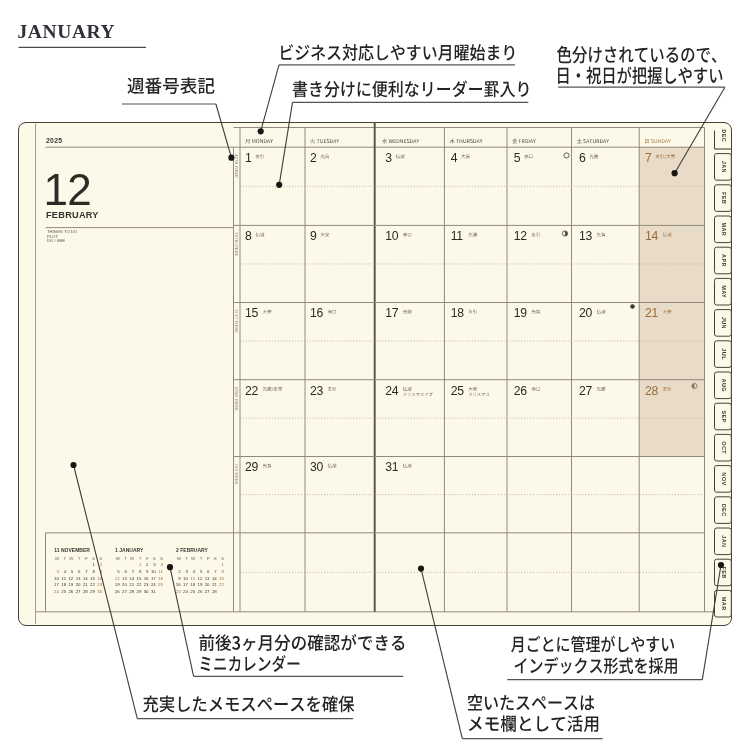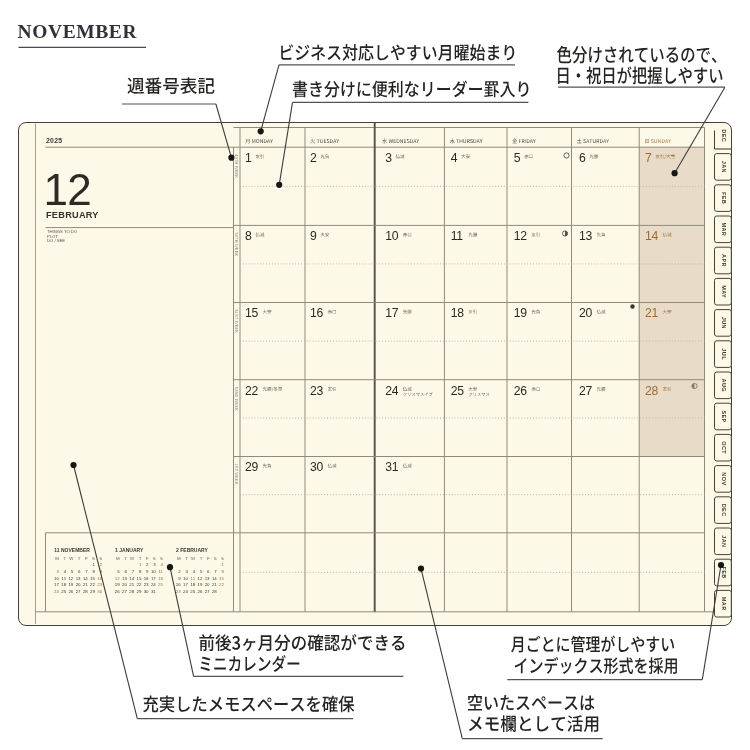--- a/index.html
+++ b/index.html
@@ -149,21 +149,21 @@
 <div class="abs mini" style="left:197.16px;top:583.1500000000001px;color:#3a3733">19</div>
 <div class="abs mini" style="left:204.38px;top:583.1500000000001px;color:#3a3733">20</div>
 <div class="abs mini" style="left:211.6px;top:583.1500000000001px;color:#3a3733">21</div>
 <div class="abs mini" style="left:218.82px;top:583.1500000000001px;color:#a8693a">22</div>
 <div class="abs mini" style="left:175.5px;top:589.8000000000001px;color:#a8693a">23</div>
 <div class="abs mini" style="left:182.72px;top:589.8000000000001px;color:#3a3733">24</div>
 <div class="abs mini" style="left:189.94px;top:589.8000000000001px;color:#3a3733">25</div>
 <div class="abs mini" style="left:197.16px;top:589.8000000000001px;color:#3a3733">26</div>
 <div class="abs mini" style="left:204.38px;top:589.8000000000001px;color:#3a3733">27</div>
 <div class="abs mini" style="left:211.6px;top:589.8000000000001px;color:#3a3733">28</div>
-<div class="abs" style="left:17.5px;top:20.5px;font-family:'Liberation Serif',serif;font-size:19.5px;font-weight:bold;letter-spacing:0.6px;color:#332f38">NOVEMBER</div>
+<div class="abs" style="left:17.5px;top:20.5px;font-family:'Liberation Serif',serif;font-size:19.5px;font-weight:bold;letter-spacing:0.6px;color:#332f38">JANUARY</div>
 <svg class="abs" style="left:0;top:0" width="750" height="750" viewBox="0 0 750 750">
 <line x1="35.5" y1="123.5" x2="35.5" y2="624.0" stroke="#a59e90" stroke-width="1"></line>
 <line x1="35.5" y1="611.8" x2="714.5" y2="611.8" stroke="#908a7c" stroke-width="1"></line>
 <line x1="233.5" y1="127.5" x2="704.5" y2="127.5" stroke="#908a7c" stroke-width="1"></line>
 <line x1="45.5" y1="147.2" x2="704.5" y2="147.2" stroke="#908a7c" stroke-width="1"></line>
 <line x1="233.5" y1="147.2" x2="233.5" y2="611.8" stroke="#908a7c" stroke-width="1"></line>
 <line x1="240.0" y1="127.5" x2="240.0" y2="611.8" stroke="#908a7c" stroke-width="1"></line>
 <line x1="305.0" y1="127.5" x2="305.0" y2="611.8" stroke="#908a7c" stroke-width="1"></line>
 <line x1="444.4" y1="127.5" x2="444.4" y2="611.8" stroke="#908a7c" stroke-width="1"></line>
 <line x1="507.0" y1="127.5" x2="507.0" y2="611.8" stroke="#908a7c" stroke-width="1"></line>

